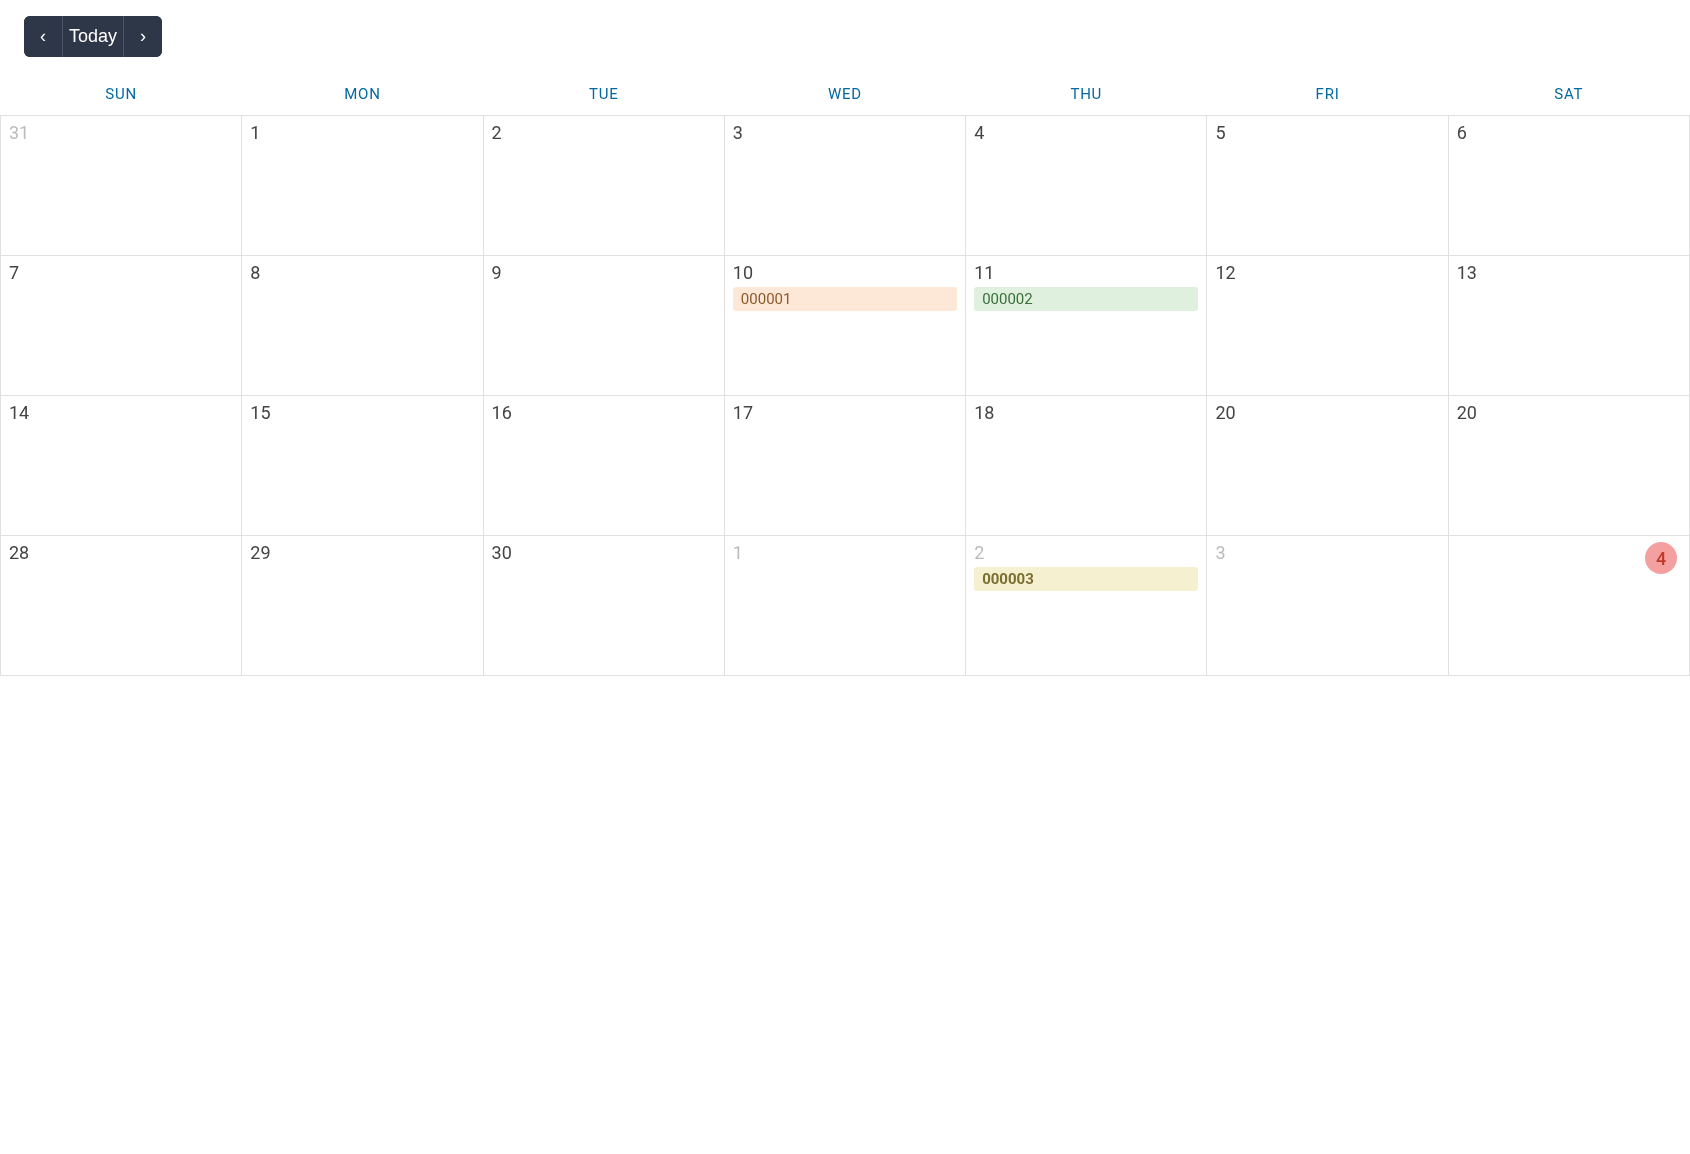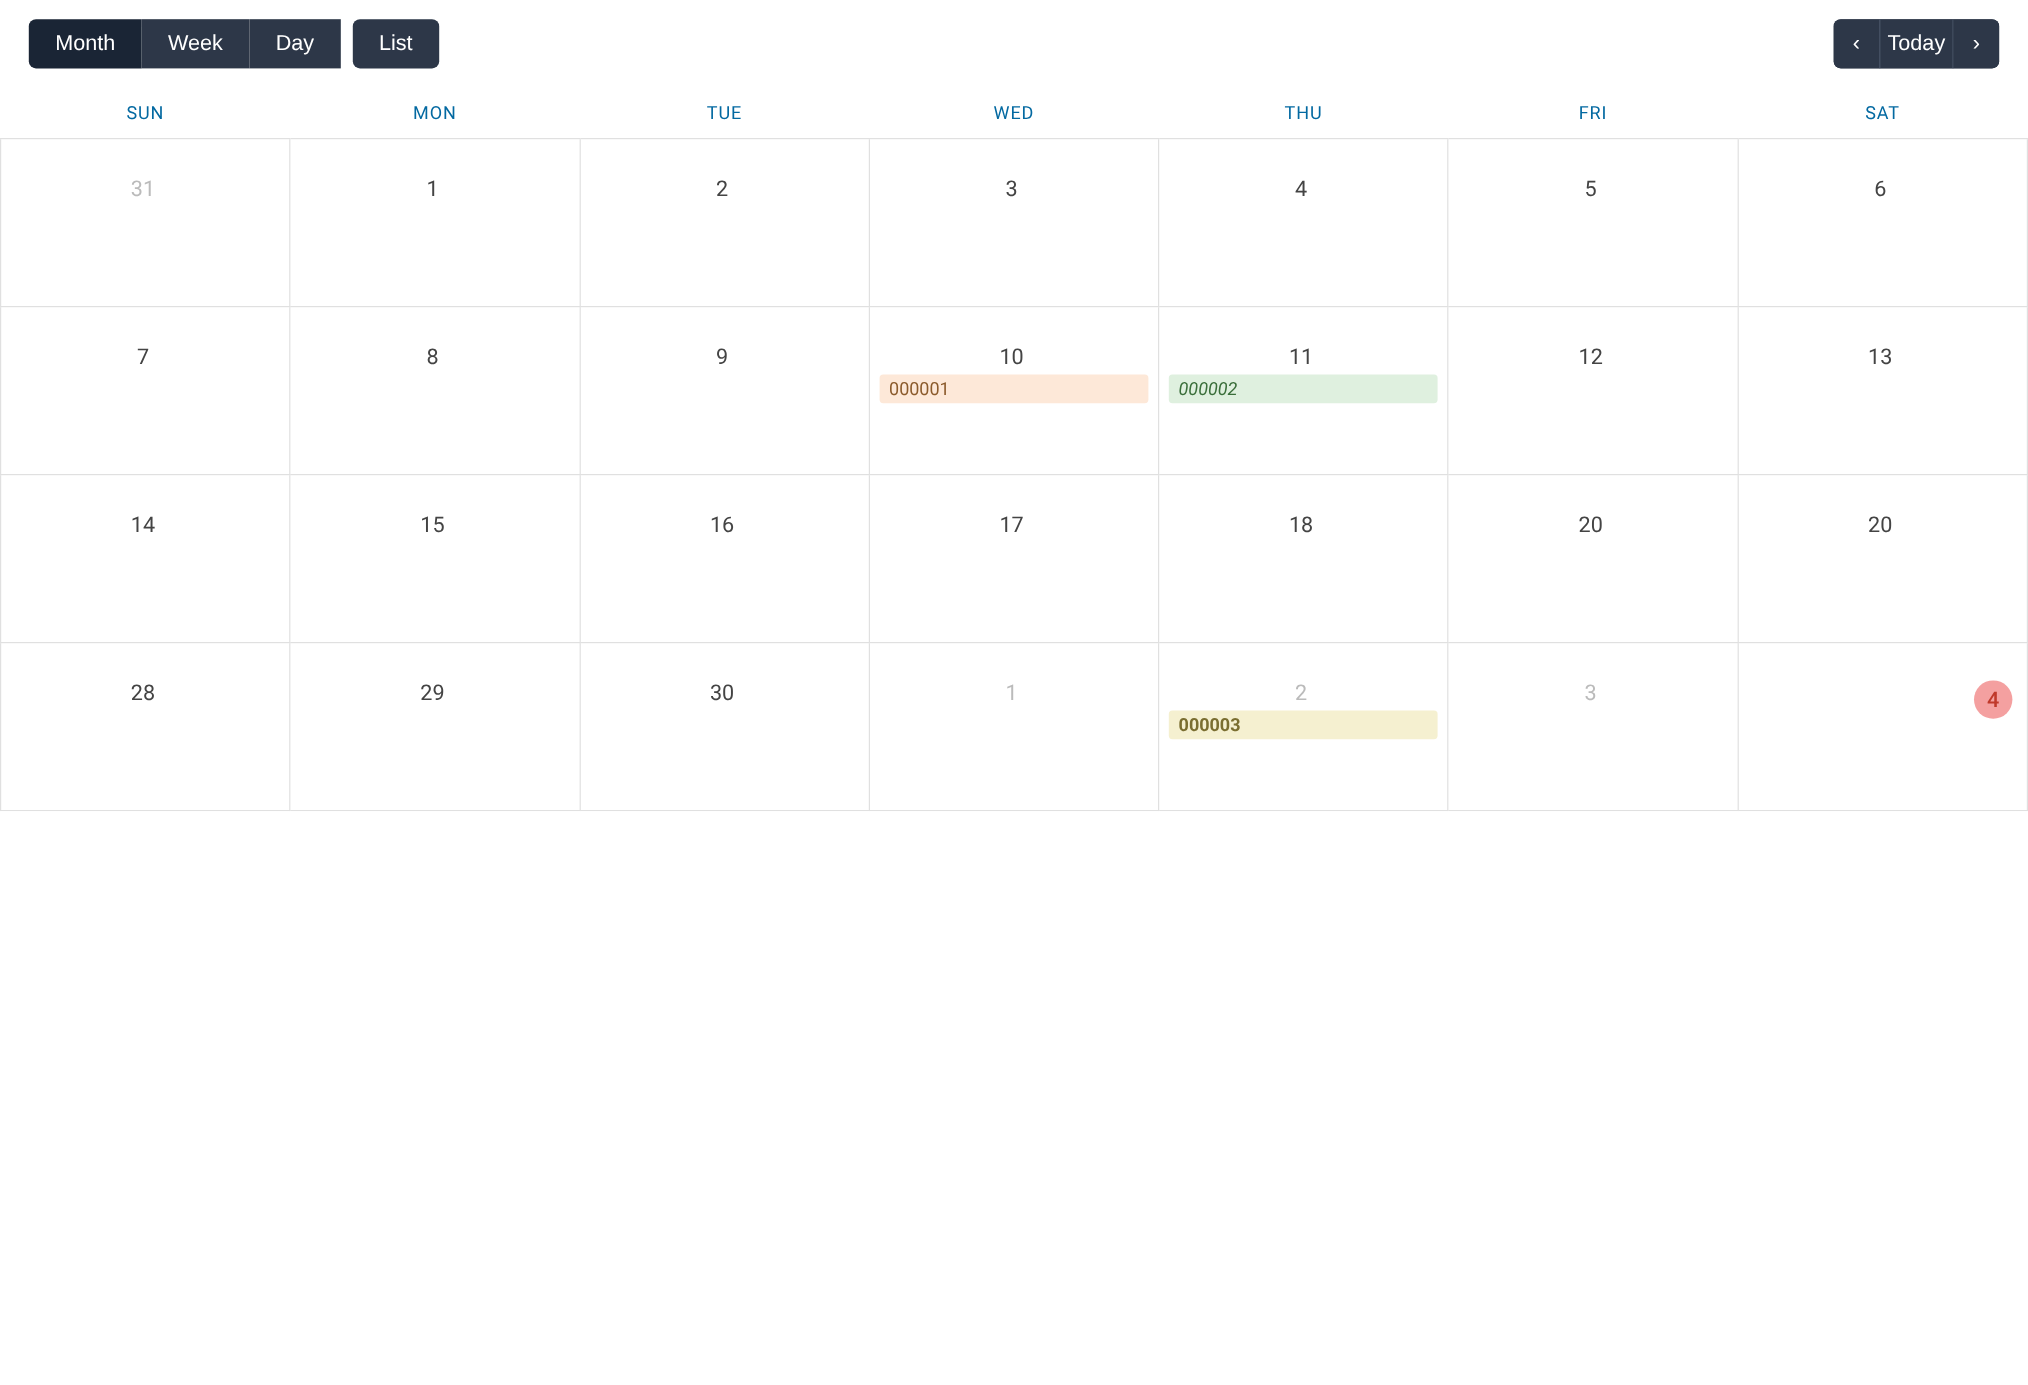--- a/index.html
+++ b/index.html
@@ -72,26 +72,25 @@
     .calendar-cell {
       border: 1px solid #e0e0e0;
       vertical-align: top;
       width: calc(100% / 7);
       height: 140px;
       padding: 6px 8px;
       position: relative;
     }
 
     .day-number {
-      text-align: center;
+      text-align: left;
       font-size: 18px;
       color: #444;
       margin-bottom: 4px;
       padding-right: 4px;
-      margin-top: 25px;
     }
 
     .day-number.outside-month {
       color: #bbb;
     }
 
     .day-number.today-circle {
       display: flex;
       justify-content: flex-end;
     }
@@ -119,39 +118,32 @@
     }
 
     .event-orange {
       background: #fde8d8;
       color: #8b5a2b;
     }
 
     .event-green {
       background: #dff0df;
       color: #3a6e3a;
-      font-style: italic;
     }
 
     .event-yellow {
       background: #f5f0d0;
       color: #7a6e30;
       font-weight: bold;
     }
   </style>
 </head>
 <body>
 
 <div class="header-wrapper" style="padding: 16px 24px; display: flex; align-items: center; justify-content: space-between; position: relative;">
-  <div style="display:flex; align-items:center; gap:0;">
-    <button class="view-btn active">Month</button>
-    <button class="view-btn">Week</button>
-    <button class="view-btn">Day</button>
-    <button class="view-btn list-btn">List</button>
-  </div>
 
 
   <div class="nav-buttons">
     <button class="nav-btn">‹</button>
     <button class="today-btn">Today</button>
     <button class="nav-btn">›</button>
   </div>
 </div>
 
 <table class="calendar-grid">

